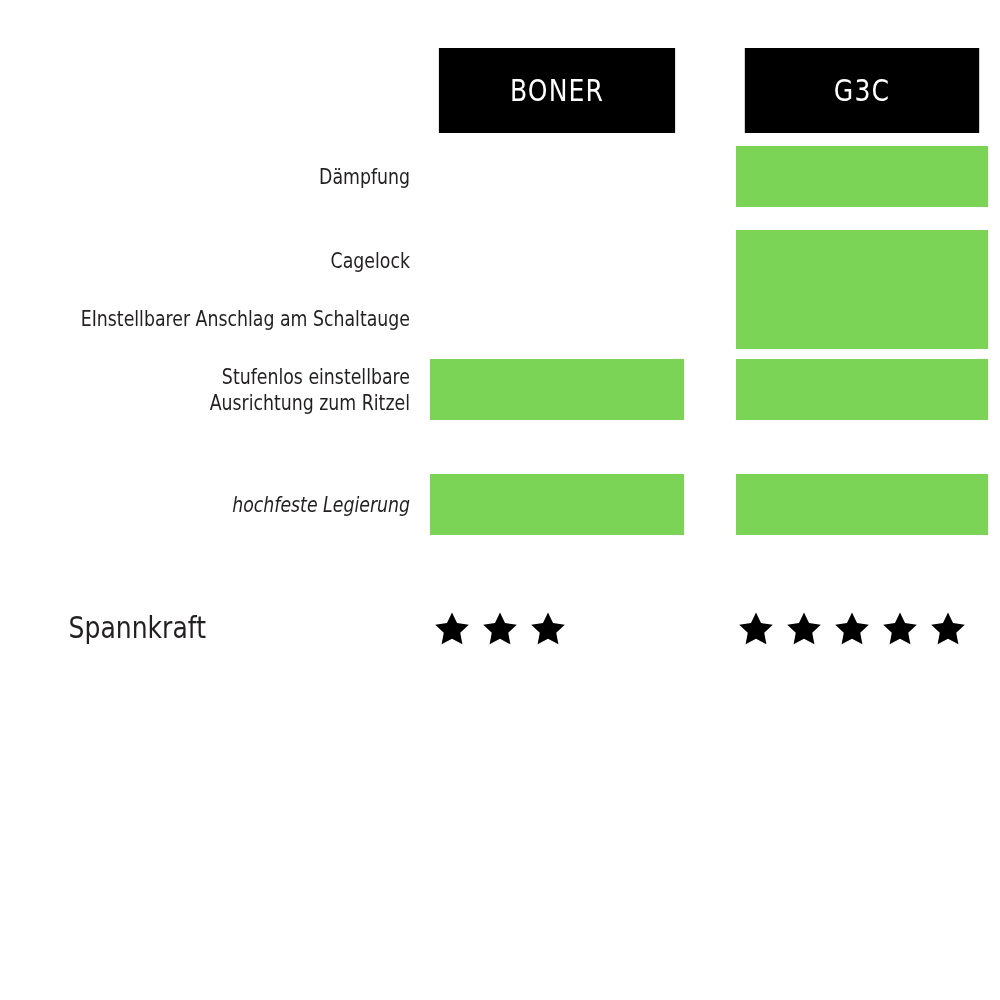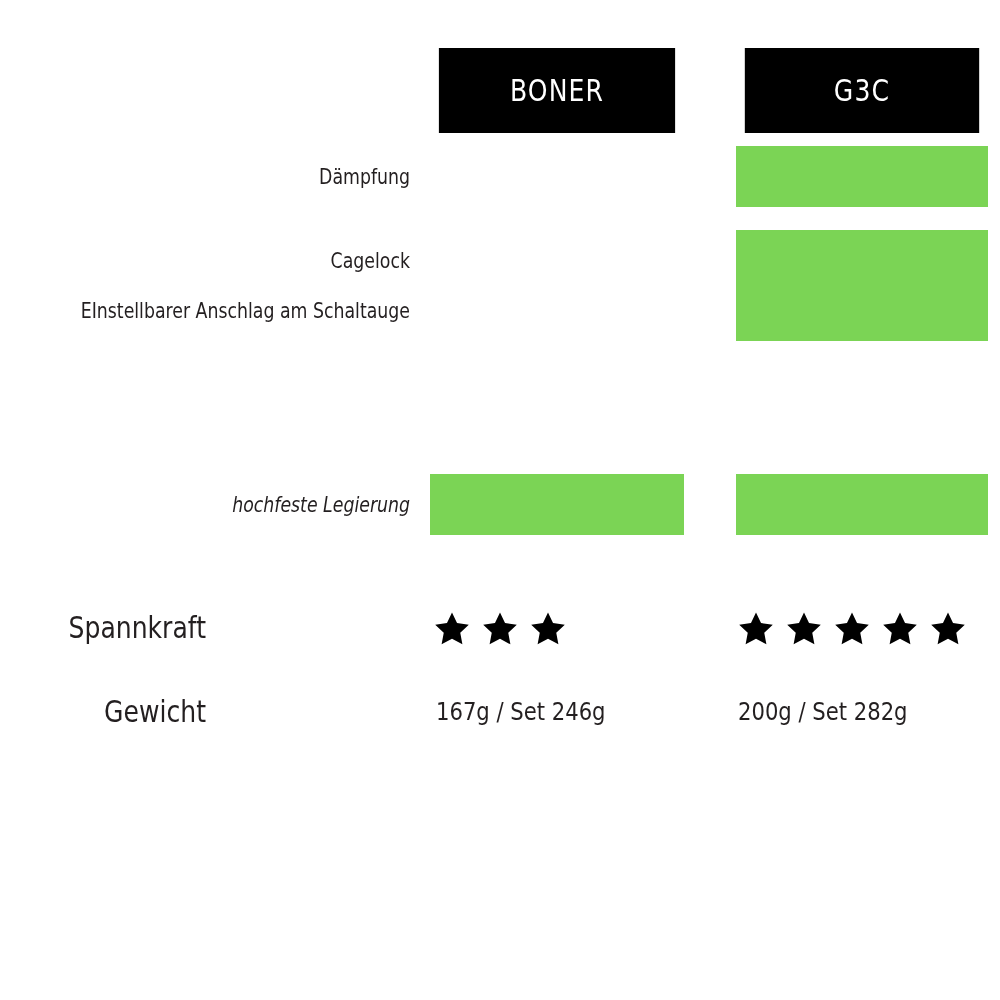--- a/index.html
+++ b/index.html
@@ -157,26 +157,32 @@
     <div class="bar col-a empty"></div>
     <div class="bar col-b"></div>
   </div>
 
   <div class="feature-row" style="top:230px;">
     <div class="row-label single">Cagelock</div>
     <div class="bar col-a empty"></div>
     <div class="bar col-b"></div>
   </div>
 
-  <div class="feature-row" style="top:280px;">
+  <div class="feature-row" style="top:288px;">
     <div class="row-label single">EInstellbarer Anschlag am Schaltauge</div>
     <div class="bar col-a empty"></div>
     <div class="bar col-b"></div>
   </div>
 
+  <div class="feature-row" style="top:359px;">
+    <div class="row-label double">Stufenlos einstellbare
+Ausrichtung zum Ritzel</div>
+    <div class="bar col-a"></div>
+    <div class="bar col-b"></div>
+  </div>
 
 
   <div class="feature-row" style="top:474px;font-style:italic;">
     <div class="row-label single">hochfeste Legierung</div>
     <div class="bar col-a"></div>
     <div class="bar col-b"></div>
   </div>
 
   <div class="summary-row" style="top:600px;">
     <div class="summary-label">Spannkraft</div>
@@ -219,19 +225,14 @@
           </svg>
         </span>
         <span>
           <svg class="star-glyph" viewBox="0 0 24 24" aria-hidden="true">
             <polygon fill="currentColor" points="12,1.6 15.35,8.72 23.2,9.78 17.5,15.2 18.93,22.9 12,19.15 5.07,22.9 6.5,15.2 0.8,9.78 8.65,8.72"></polygon>
           </svg>
         </span>
       </div>
   </div>
 
-  <div class="summary-row" style="top:684px;">
-    <div class="summary-label">Gewicht</div>
-    <div class="weight-value col-a">167g / Set 246g</div>
-    <div class="weight-value col-b">200g / Set 282g</div>
-  </div>
 
 </div>
 
 </body></html>

